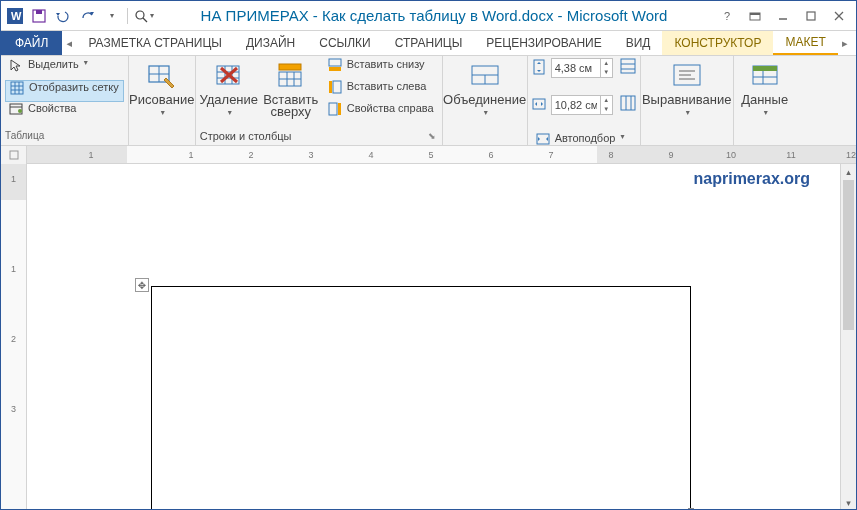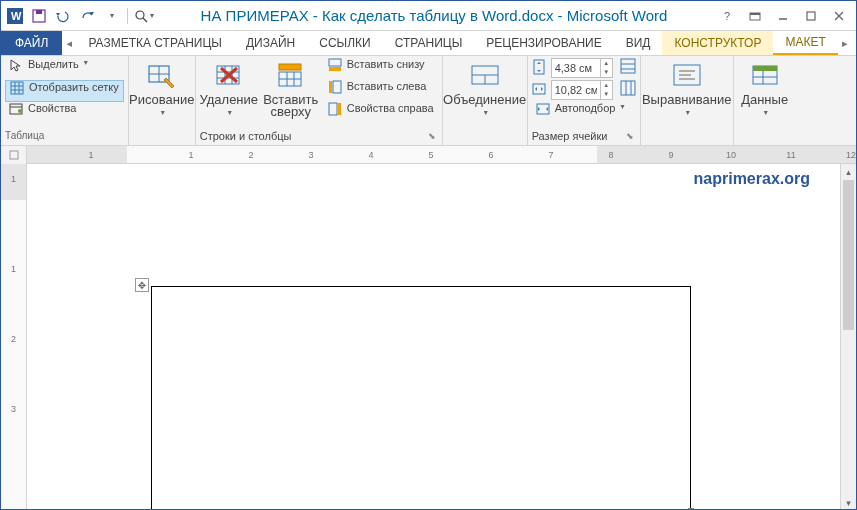--- a/index.html
+++ b/index.html
@@ -270,21 +270,21 @@
           </span>
         <div class="lbl">Объединение</div>
           <span class="dd">▾</span>
       </div>
     </div>
     <div class="group-label"></div>
   </div>
 
   <div class="group">
     <div class="group-body">
-      <div class="col" style="gap:0">
+      <div class="col" style="gap:15px">
         <div class="smallrow" style="padding:0">
           <span class="ico">
               <svg width="14" height="18">
                 <rect x="2" y="2" width="10" height="14" fill="none" stroke="#3a7bb8"></rect>
                 <path d="M7 4l-2 2h4zM7 14l-2-2h4z" fill="#3a7bb8"></path>
               </svg>
             </span>
           <div class="spin">
               <input value="4,38 см" style="">
               <div class="sp">

